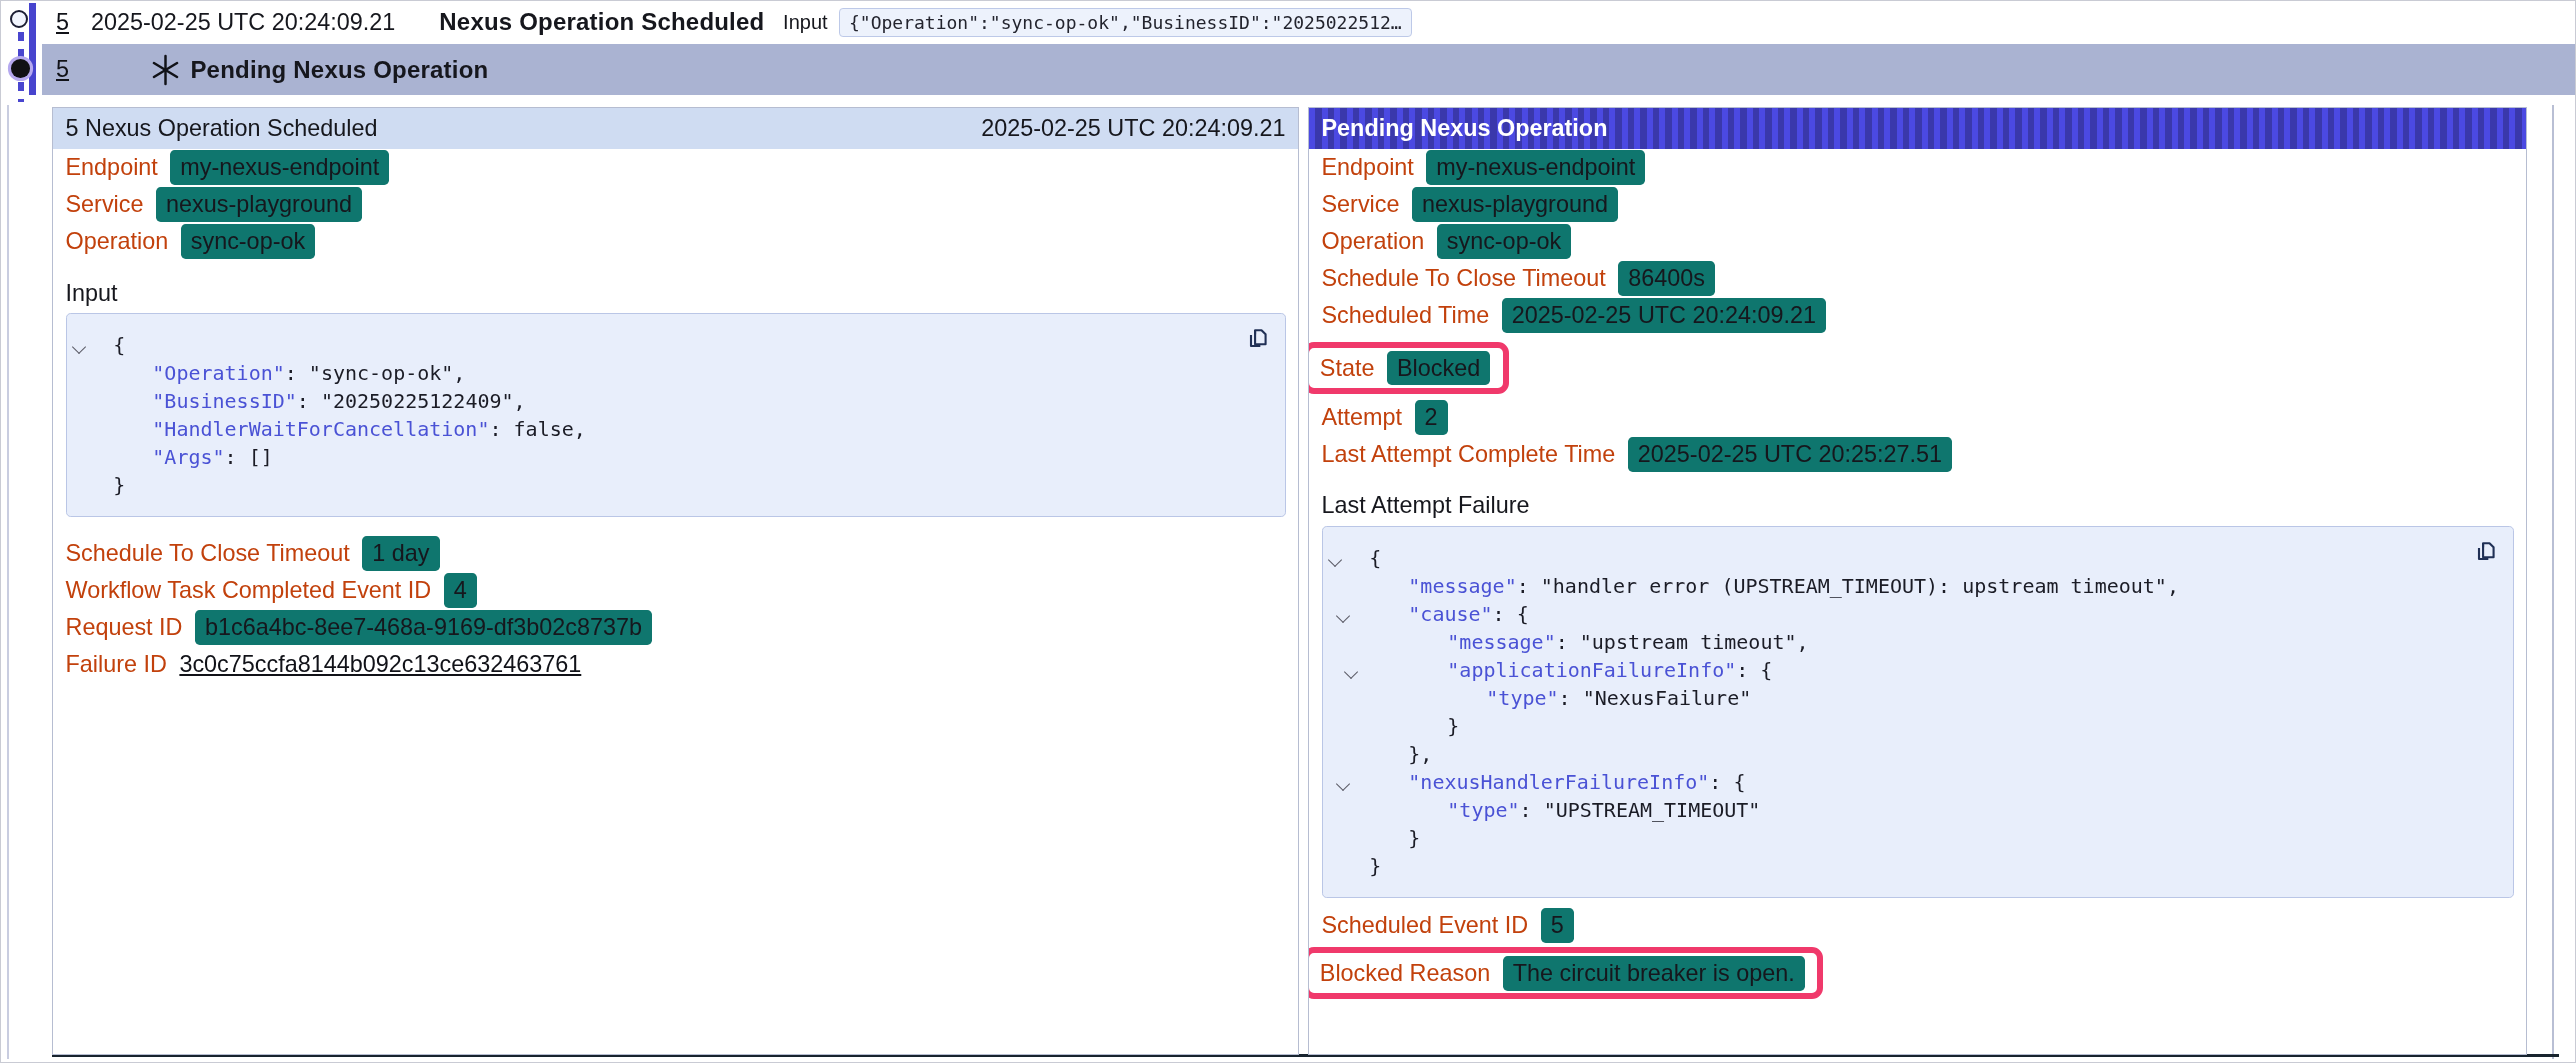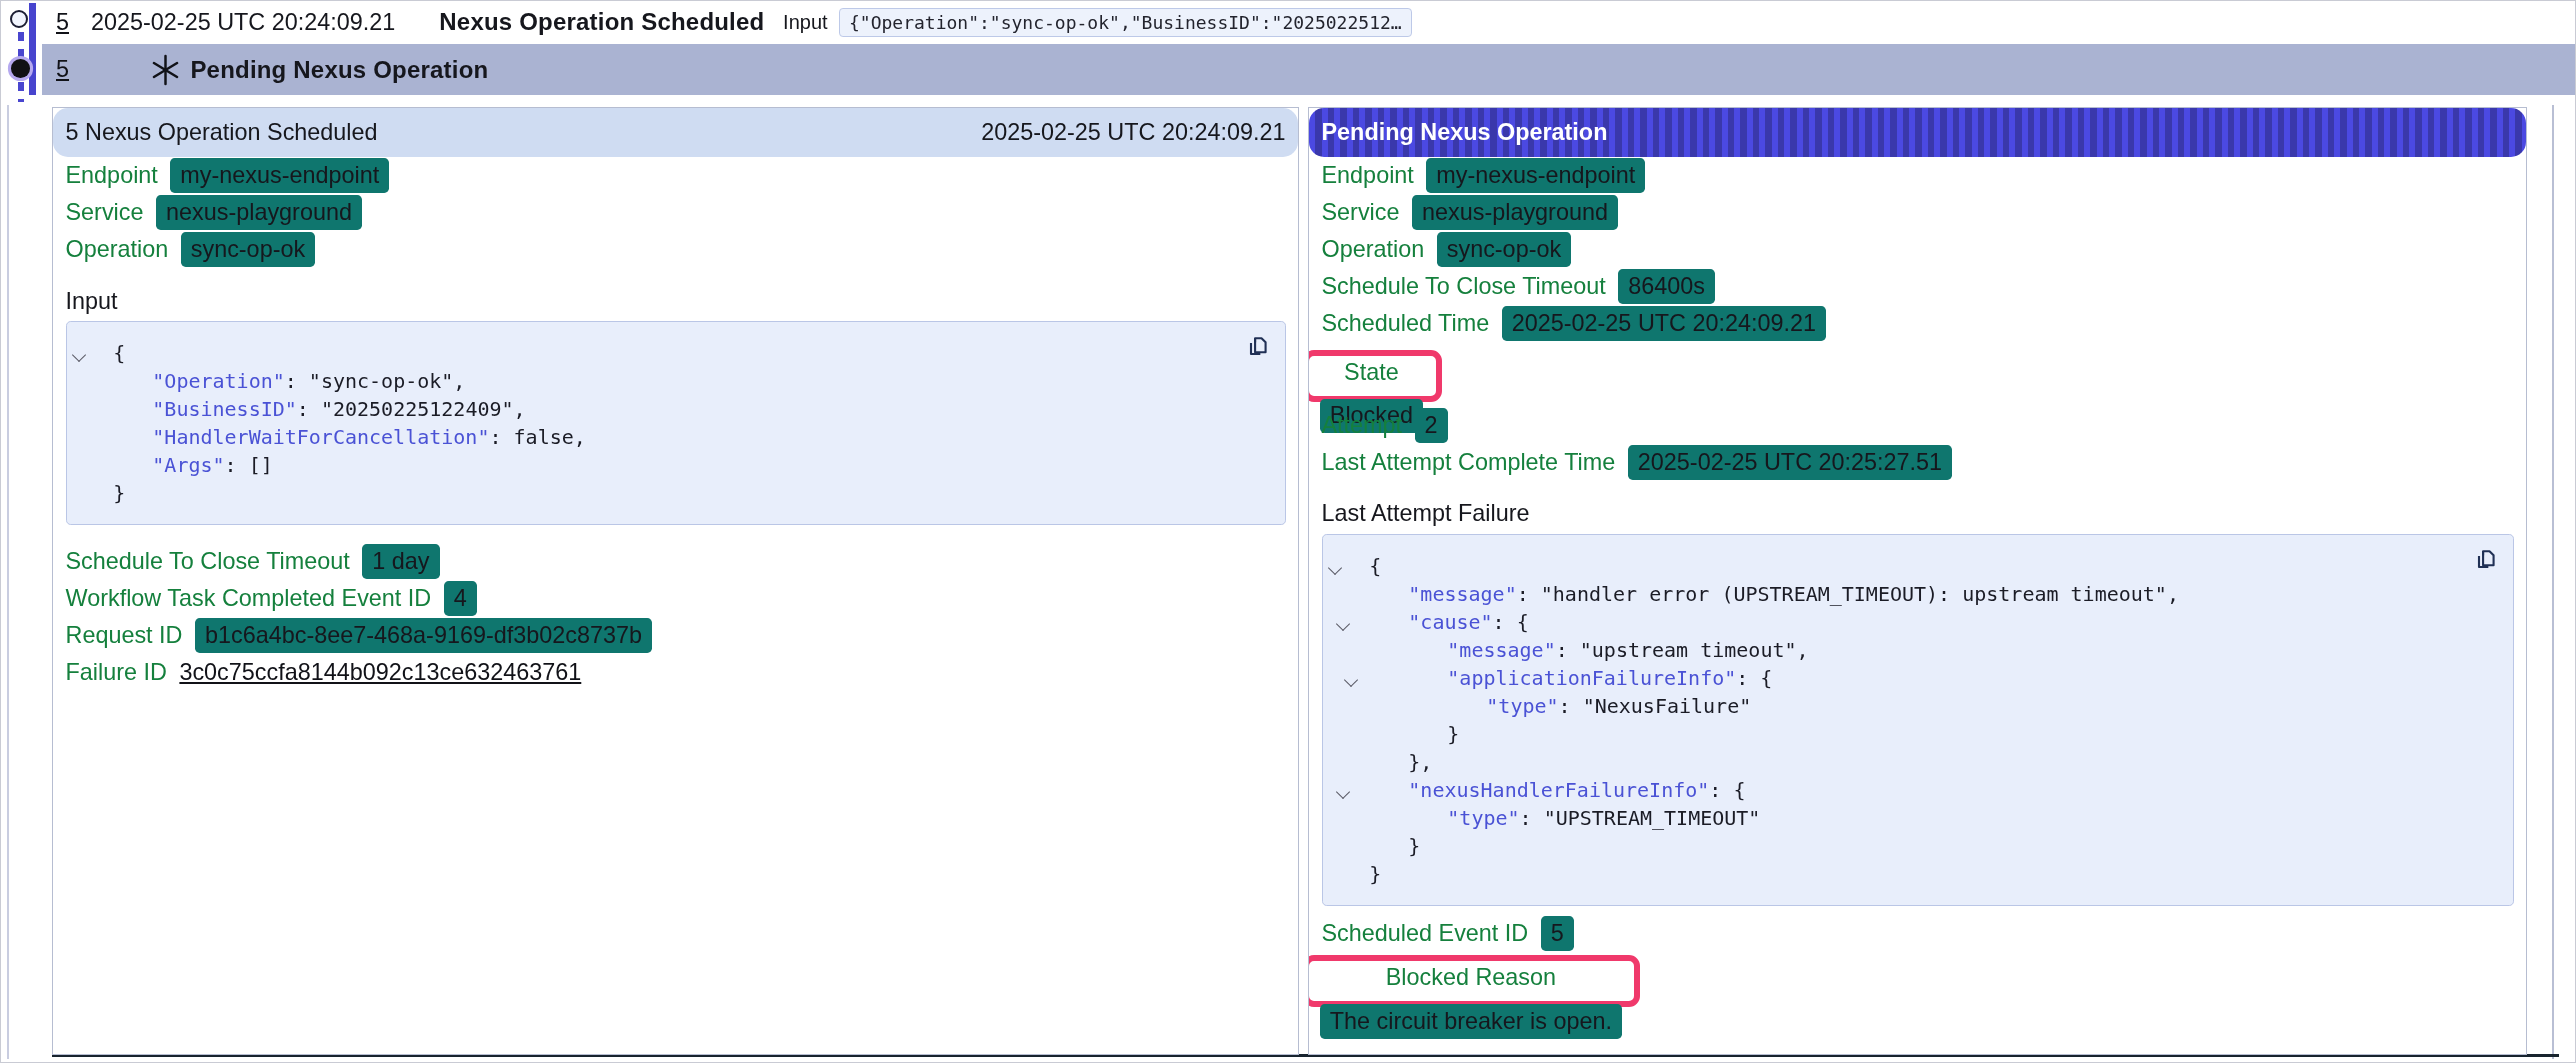--- a/index.html
+++ b/index.html
@@ -36,51 +36,51 @@
 
   
   .dc-left-line{position:absolute;left:6.2px;top:104px;bottom:3.1px;width:1.6px;background:#c9cde0;}
   .dc-right-line{position:absolute;left:2551px;top:104px;bottom:3.1px;width:1.6px;background:#b9bfd4;}
   .dc-bottom-line{position:absolute;left:51px;top:1053px;width:2507px;height:3.1px;background:#18242f;}
 
   .panel{position:absolute;top:106px;height:948px;box-sizing:border-box;
          border:1.6px solid #b6bdd1;background:#ffffff;overflow:hidden;}
   .panel-left{left:51px;width:1247px;}
   .panel-right{left:1307px;width:1219px;}
-  .phead{height:49px;display:flex;align-items:center;justify-content:space-between;
-         padding:0 12.5px;font-size:23.4px;border-radius:15px;}
+  .phead{height:41px;display:flex;align-items:center;justify-content:space-between;
+         padding:0 12.5px;font-size:23.4px;}
   .phead-left{background:#cfdcf2;color:#16171d;}
   .phead-right{background:repeating-linear-gradient(90deg,#4b49e2 0 6.2px,#3a38ab 6.2px 12.5px);
                color:#ffffff;font-weight:600;}
   .pbody{padding:0 12.5px;}
 
   .frow{display:flex;align-items:center;gap:12.5px;height:34px;margin-top:3px;}
   .frow:first-child{margin-top:1.6px;}
-  .flabel{font-size:23.4px;color:#15803d;white-space:nowrap;}
+  .flabel{font-size:23.4px;color:#c2410c;white-space:nowrap;}
   .chip{background:#0f766e;border-radius:4.7px;padding:3.9px 10px;font-size:23.4px;white-space:nowrap;}
   .flink{font-size:23.4px;text-decoration:underline;color:#111218;cursor:pointer;white-space:nowrap;}
   .plain-label{font-size:23.4px;margin-top:20px;line-height:28px;}
 
   
   .codeblock{position:relative;margin-top:6.2px;background:#e8eefb;border:1.6px solid #bac6e6;
              border-radius:4.7px;padding:17px 47px 17px 7.8px;box-sizing:border-box;}
   .jline{display:flex;height:28px;line-height:28px;
          font-family:"DejaVu Sans Mono",monospace;font-size:20px;white-space:pre;}
   .jgutter{display:inline-block;width:39px;flex:0 0 39px;}
   .chev{display:inline-block;width:10px;height:10px;box-sizing:border-box;
         border-right:1.9px solid #5a5a66;border-bottom:1.9px solid #5a5a66;
         transform:rotate(45deg);margin-top:7px;cursor:pointer;}
   .seg-k{color:#4a52d5;}
   .seg-p,.seg-v{color:#1b1c26;}
   .copy-btn{position:absolute;top:11px;right:12.5px;cursor:pointer;line-height:0;}
 
   
   .pink-box{display:flex;width:max-content;border:6.2px solid #f0396b;border-radius:11px;
             padding:3.1px 12.5px 3.1px 11px;margin-left:-18.7px;background:#ffffff;}
-  .pink-box .frow{margin-top:0;flex-direction:column;}
+  .pink-box .frow{margin-top:0;}
   .pink-state{margin-top:9.4px;}
   .pink-reason{margin-top:4.7px;}
   .mt8{margin-top:6.2px !important;}
   .mt14{margin-top:11px !important;}
   .mt26{margin-top:20px !important;}
 </style>
 </head>
 <body>
 
 <div class="screen">

